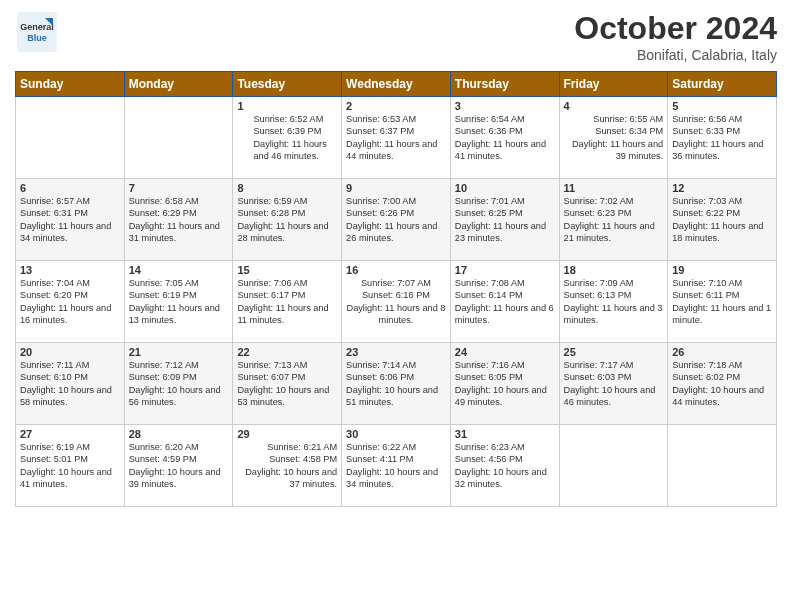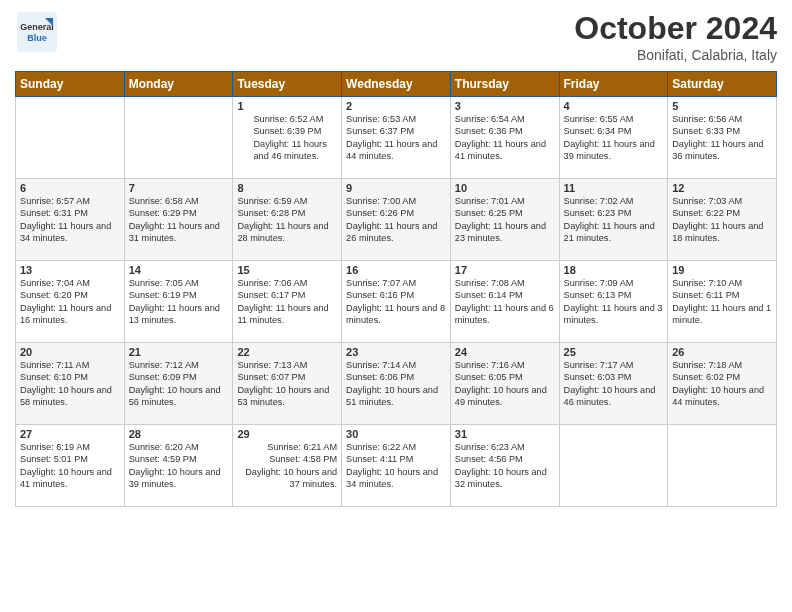--- a/index.html
+++ b/index.html
@@ -130,21 +130,21 @@
 Daylight: 11 hours and 44 minutes.</div>
           </td>
           <td>
             <span class="day-number">3</span>
             <div class="day-info" style="white-space: pre-line;">Sunrise: 6:54 AM
 Sunset: 6:36 PM
 Daylight: 11 hours and 41 minutes.</div>
           </td>
           <td>
             <span class="day-number">4</span>
-            <div class="day-info" style="white-space: pre-line;">Sunrise: 6:55 AM
+            <div class="day-info" style="white-space: pre-line; text-align: right;">Sunrise: 6:55 AM
 Sunset: 6:34 PM
 Daylight: 11 hours and 39 minutes.</div>
           </td>
           <td>
             <span class="day-number">5</span>
             <div class="day-info" style="white-space: pre-line;">Sunrise: 6:56 AM
 Sunset: 6:33 PM
 Daylight: 11 hours and 36 minutes.</div>
           </td>
         </tr>
@@ -206,21 +206,21 @@
 Daylight: 11 hours and 13 minutes.</div>
           </td>
           <td>
             <span class="day-number">15</span>
             <div class="day-info" style="white-space: pre-line;">Sunrise: 7:06 AM
 Sunset: 6:17 PM
 Daylight: 11 hours and 11 minutes.</div>
           </td>
           <td>
             <span class="day-number">16</span>
-            <div class="day-info" style="white-space: pre-line;">Sunrise: 7:07 AM
+            <div class="day-info" style="white-space: pre-line; text-align: center;">Sunrise: 7:07 AM
 Sunset: 6:16 PM
 Daylight: 11 hours and 8 minutes.</div>
           </td>
           <td>
             <span class="day-number">17</span>
             <div class="day-info" style="white-space: pre-line;">Sunrise: 7:08 AM
 Sunset: 6:14 PM
 Daylight: 11 hours and 6 minutes.</div>
           </td>
           <td>

